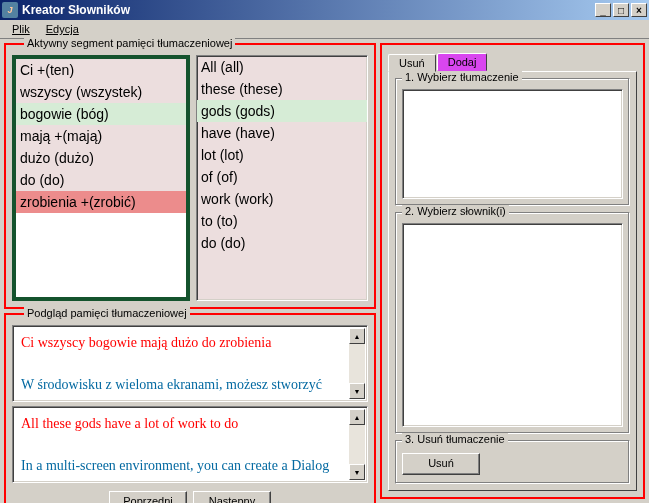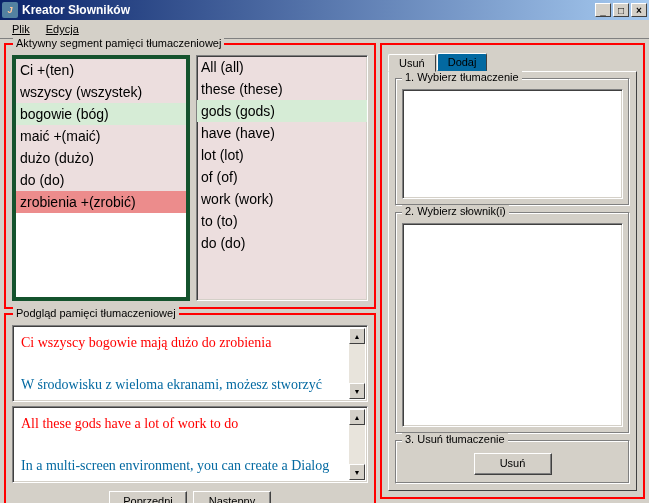--- a/index.html
+++ b/index.html
@@ -78,21 +78,21 @@
   .rightcol { flex: 1; display: flex; flex-direction: column; }
   
   .redpanel {
     border: 2px solid #ff0000;
     position: relative;
     padding: 10px 6px 6px 6px;
   }
   .redpanel > .legend {
     position: absolute;
     top: -8px;
-    left: 7px;
+    left: 18px;
     background: #d4d0c8;
     padding: 0 3px;
     font-size: 11px;
     color: #000;
   }
   .topseg {
     height: 246px;
     display: flex;
     gap: 6px;
   }
@@ -186,21 +186,21 @@
     display: flex;
     align-items: flex-end;
     height: 20px;
     position: relative;
     z-index: 2;
   }
   .tab {
     padding: 2px 10px;
     border: 1px solid;
     border-color: #ffffff #404040 transparent #ffffff;
-    background: #0369a1;
+    background: #d946ef;
     border-top-left-radius: 2px;
     border-top-right-radius: 2px;
     margin-right: 1px;
     font-size: 11px;
     position: relative;
     cursor: default;
   }
   .tab.active {
     background: #d4d0c8;
     z-index: 3;
@@ -236,21 +236,21 @@
     width: 100%;
     height: 100%;
     min-height: 100px;
     background: #ffffff;
     border: 1px solid;
     border-color: #808080 #ffffff #ffffff #808080;
     box-shadow: inset 1px 1px 0 #404040, inset -1px -1px 0 #d4d0c8;
   }
   .fs1 { height: 128px; }
   .fs2 { flex: 1; }
-  .fs3 { height: 44px; display:flex; justify-content:center; align-items:center; }
+  .fs3 { height: 44px; display:flex; justify-content:flex-start; align-items:center; }
 </style>
 </head>
 <body>
 
 <div class="titlebar">
   <span class="java-icon">J</span>
   <span class="title-text">Kreator Słowników</span>
   <span class="winbtn">
       <span>_</span>
     </span>
@@ -270,21 +270,21 @@
 <div class="content">
   <div class="leftcol">
 
     <div class="redpanel" style="flex:0 0 auto">
       <div class="legend">Aktywny segment pamięci tłumaczeniowej</div>
       <div class="topseg">
         <div class="listbox blue" id="leftlist">
             <div class="listrow ">Ci +(ten)</div>
             <div class="listrow ">wszyscy (wszystek)</div>
             <div class="listrow green">bogowie (bóg)</div>
-            <div class="listrow ">maić +(maić)</div>
+            <div class="listrow ">mają +(mają)</div>
             <div class="listrow ">dużo (dużo)</div>
             <div class="listrow ">do (do)</div>
             <div class="listrow pink-sel">zrobienia +(zrobić)</div>
             <div class="empty"></div>
           </div>
         <div class="listbox" id="rightlist">
             <div class="listrow ">All (all)</div>
             <div class="listrow ">these (these)</div>
             <div class="listrow green">gods (gods)</div>
             <div class="listrow ">have (have)</div>

